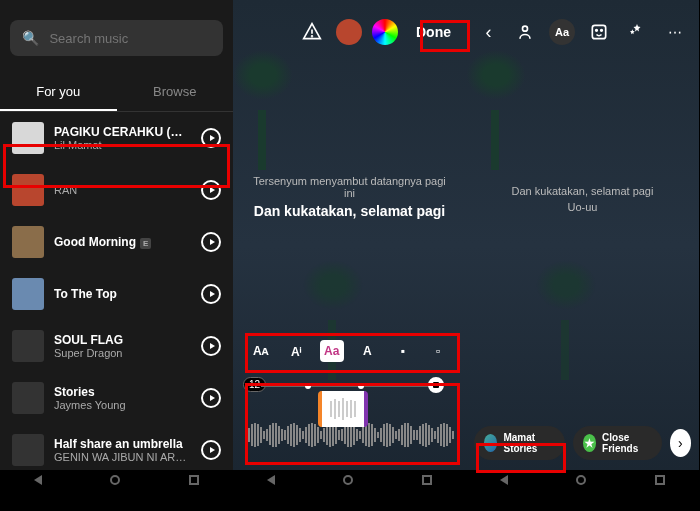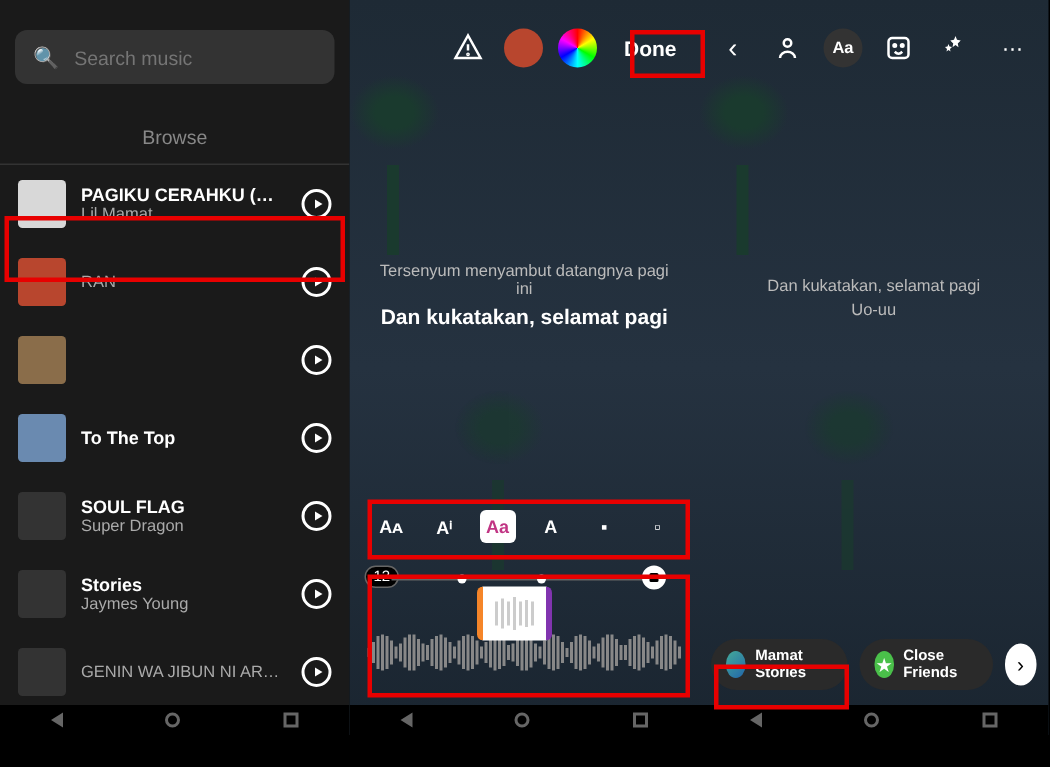--- a/index.html
+++ b/index.html
@@ -79,20 +79,21 @@
 </style>
 </head>
 <body>
 
 <div class="panel p1">
   <div class="search-bar">
     <span class="search-icon">🔍</span>
     <input placeholder="Search music" style="">
   </div>
   <div class="tabs">
+    <div class="tab active">For you</div>
     <div class="tab">Browse</div>
   </div>
   <div class="song-list" id="song-list">
       <div class="song-item">
         <div class="song-art" style="background:#d8d8d8"></div>
   <div class="song-info">
     <div class="song-title">PAGIKU CERAHKU (REMIX)</div>
     <div class="song-artist">Lil Mamat</div>
   </div>
   <div class="play-icon">
@@ -104,20 +105,21 @@
   <div class="song-info">
     <div class="song-artist">RAN</div>
   </div>
   <div class="play-icon">
           <div class="play-tri"></div>
         </div>
       </div>
       <div class="song-item">
         <div class="song-art" style="background:#8a6d4a"></div>
   <div class="song-info">
+    <div class="song-title">Good Morning<span class="ebox">E</span></div>
   </div>
   <div class="play-icon">
           <div class="play-tri"></div>
         </div>
       </div>
       <div class="song-item">
         <div class="song-art" style="background:#6a8ab0"></div>
   <div class="song-info">
     <div class="song-title">To The Top</div>
   </div>
@@ -141,20 +143,21 @@
     <div class="song-title">Stories</div>
     <div class="song-artist">Jaymes Young</div>
   </div>
   <div class="play-icon">
           <div class="play-tri"></div>
         </div>
       </div>
       <div class="song-item">
         <div class="song-art" style="background:#333"></div>
   <div class="song-info">
+    <div class="song-title">Half share an umbrella</div>
     <div class="song-artist">GENIN WA JIBUN NI ARU (GENJI...</div>
   </div>
   <div class="play-icon">
           <div class="play-tri"></div>
         </div>
       </div>
       <div class="song-item">
         <div class="song-art" style="background:#333"></div>
 
   </div>

